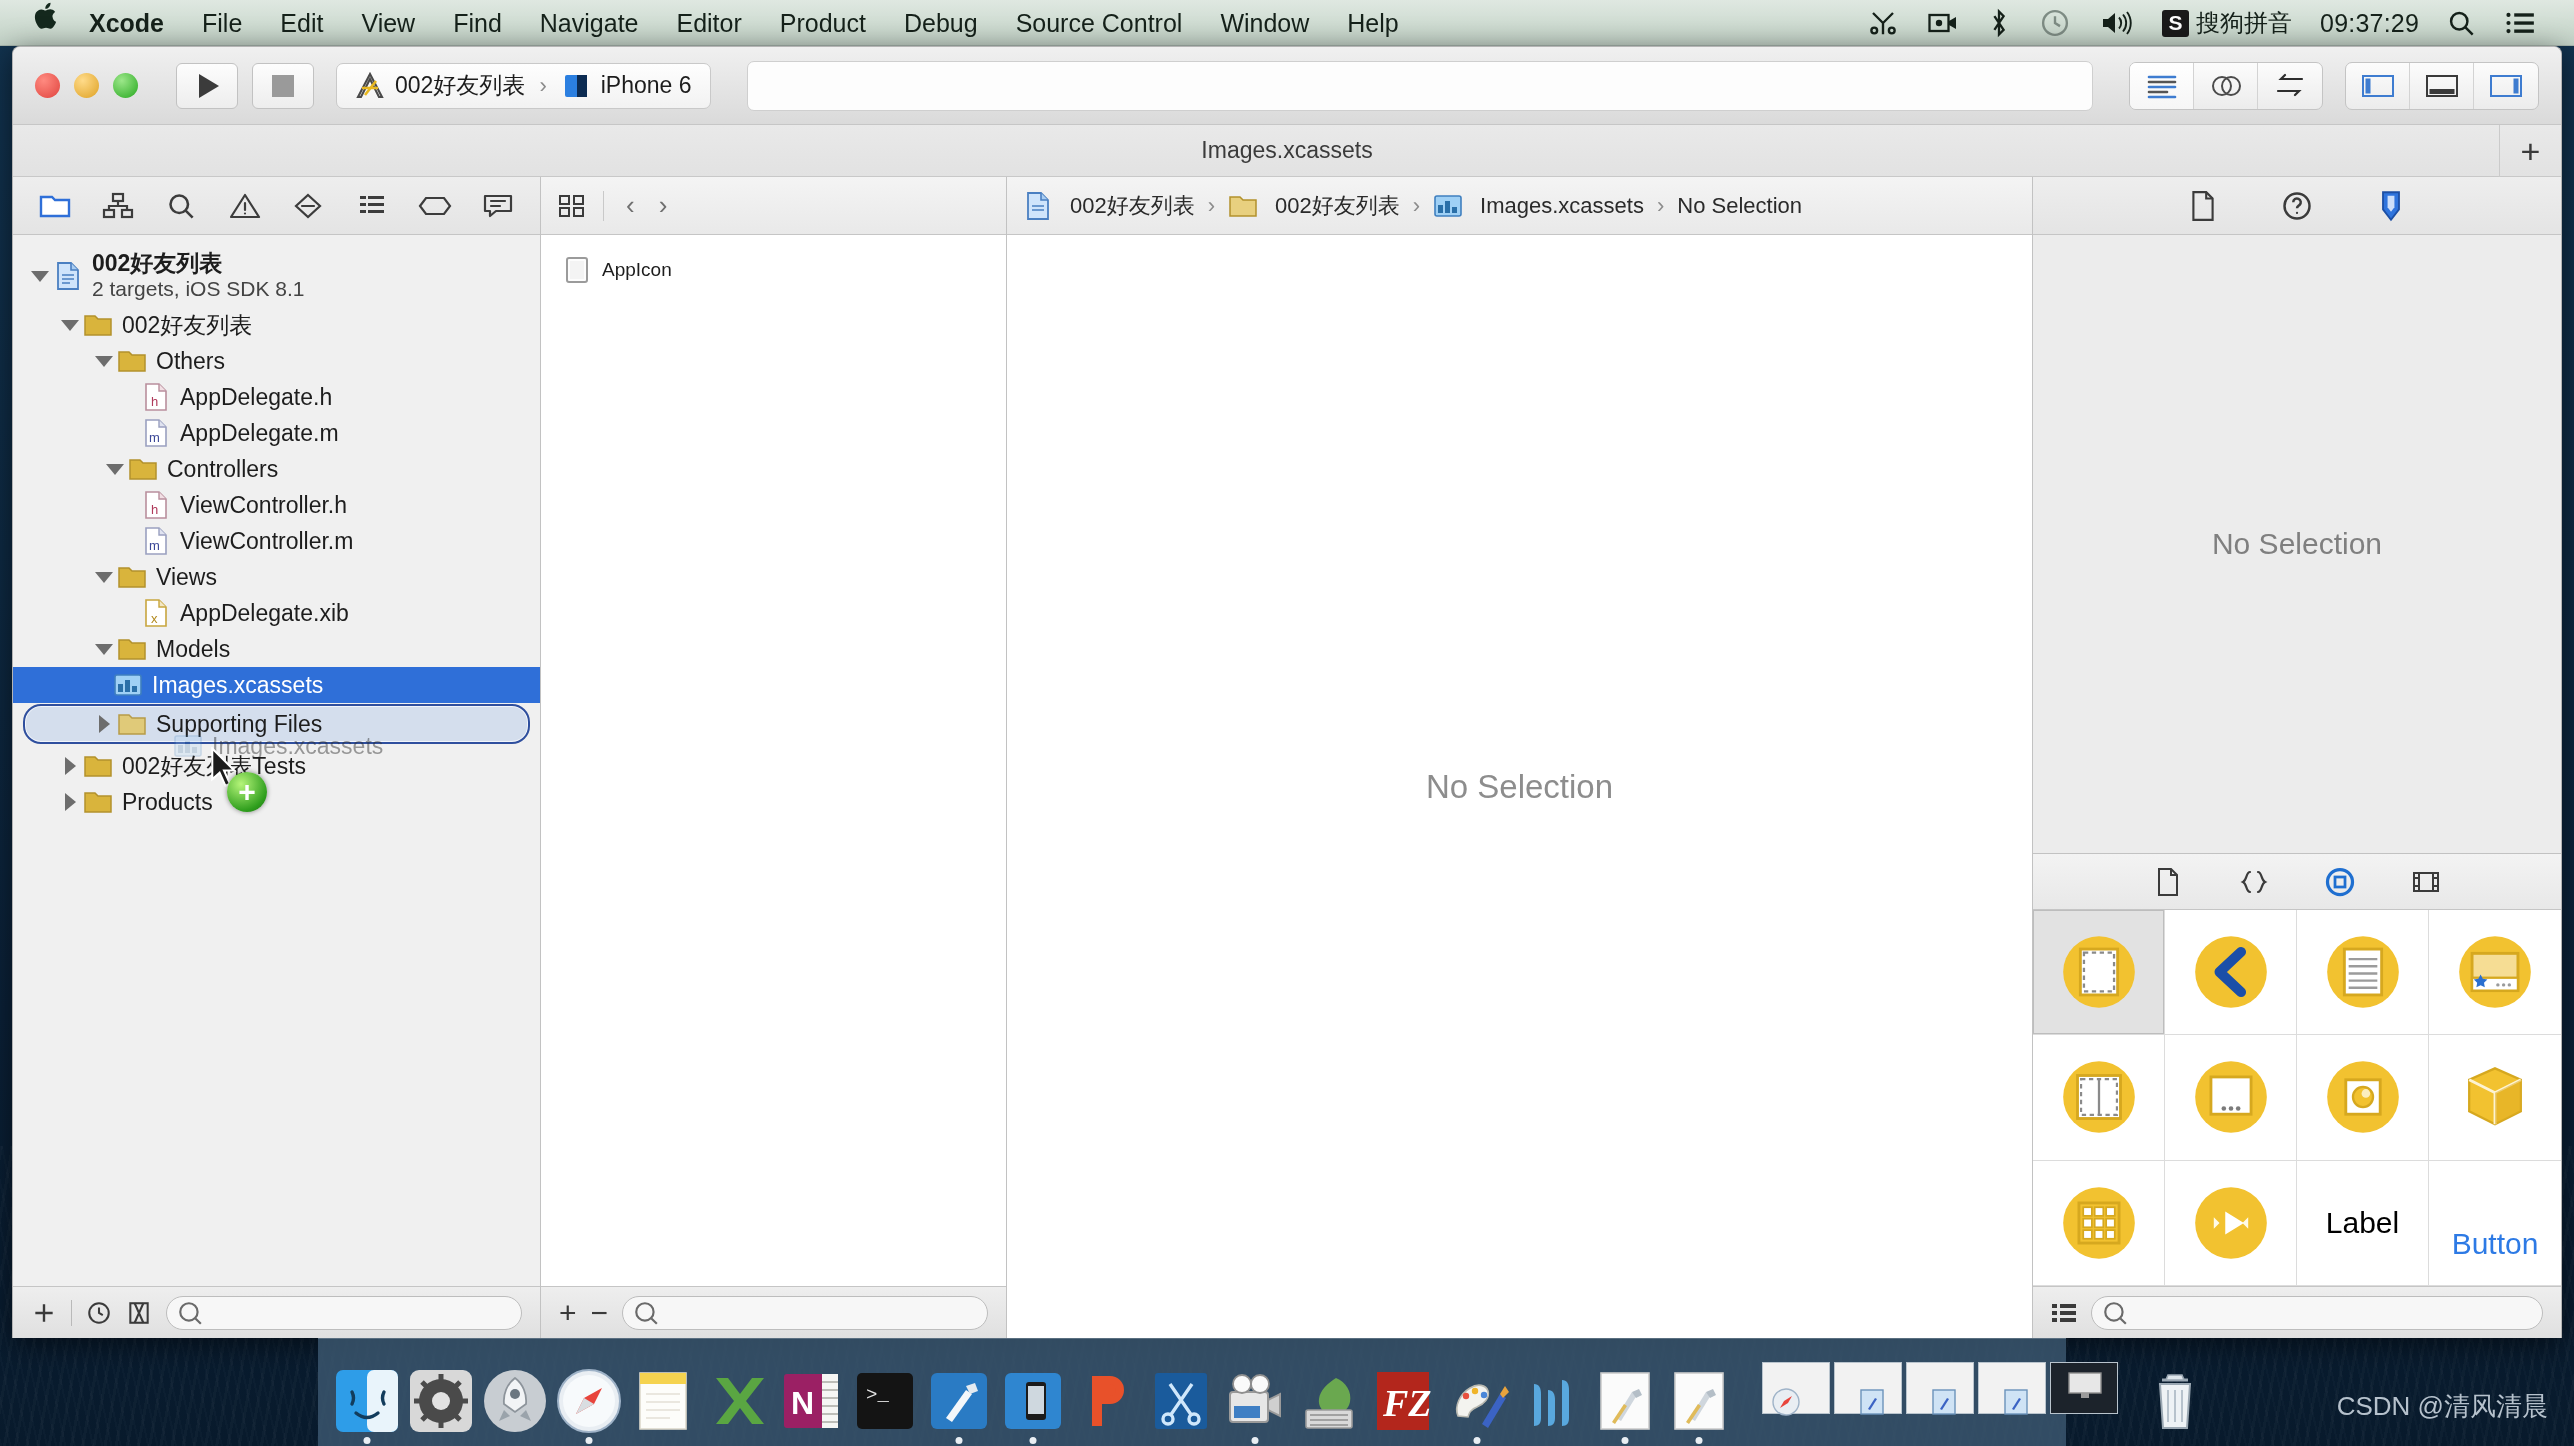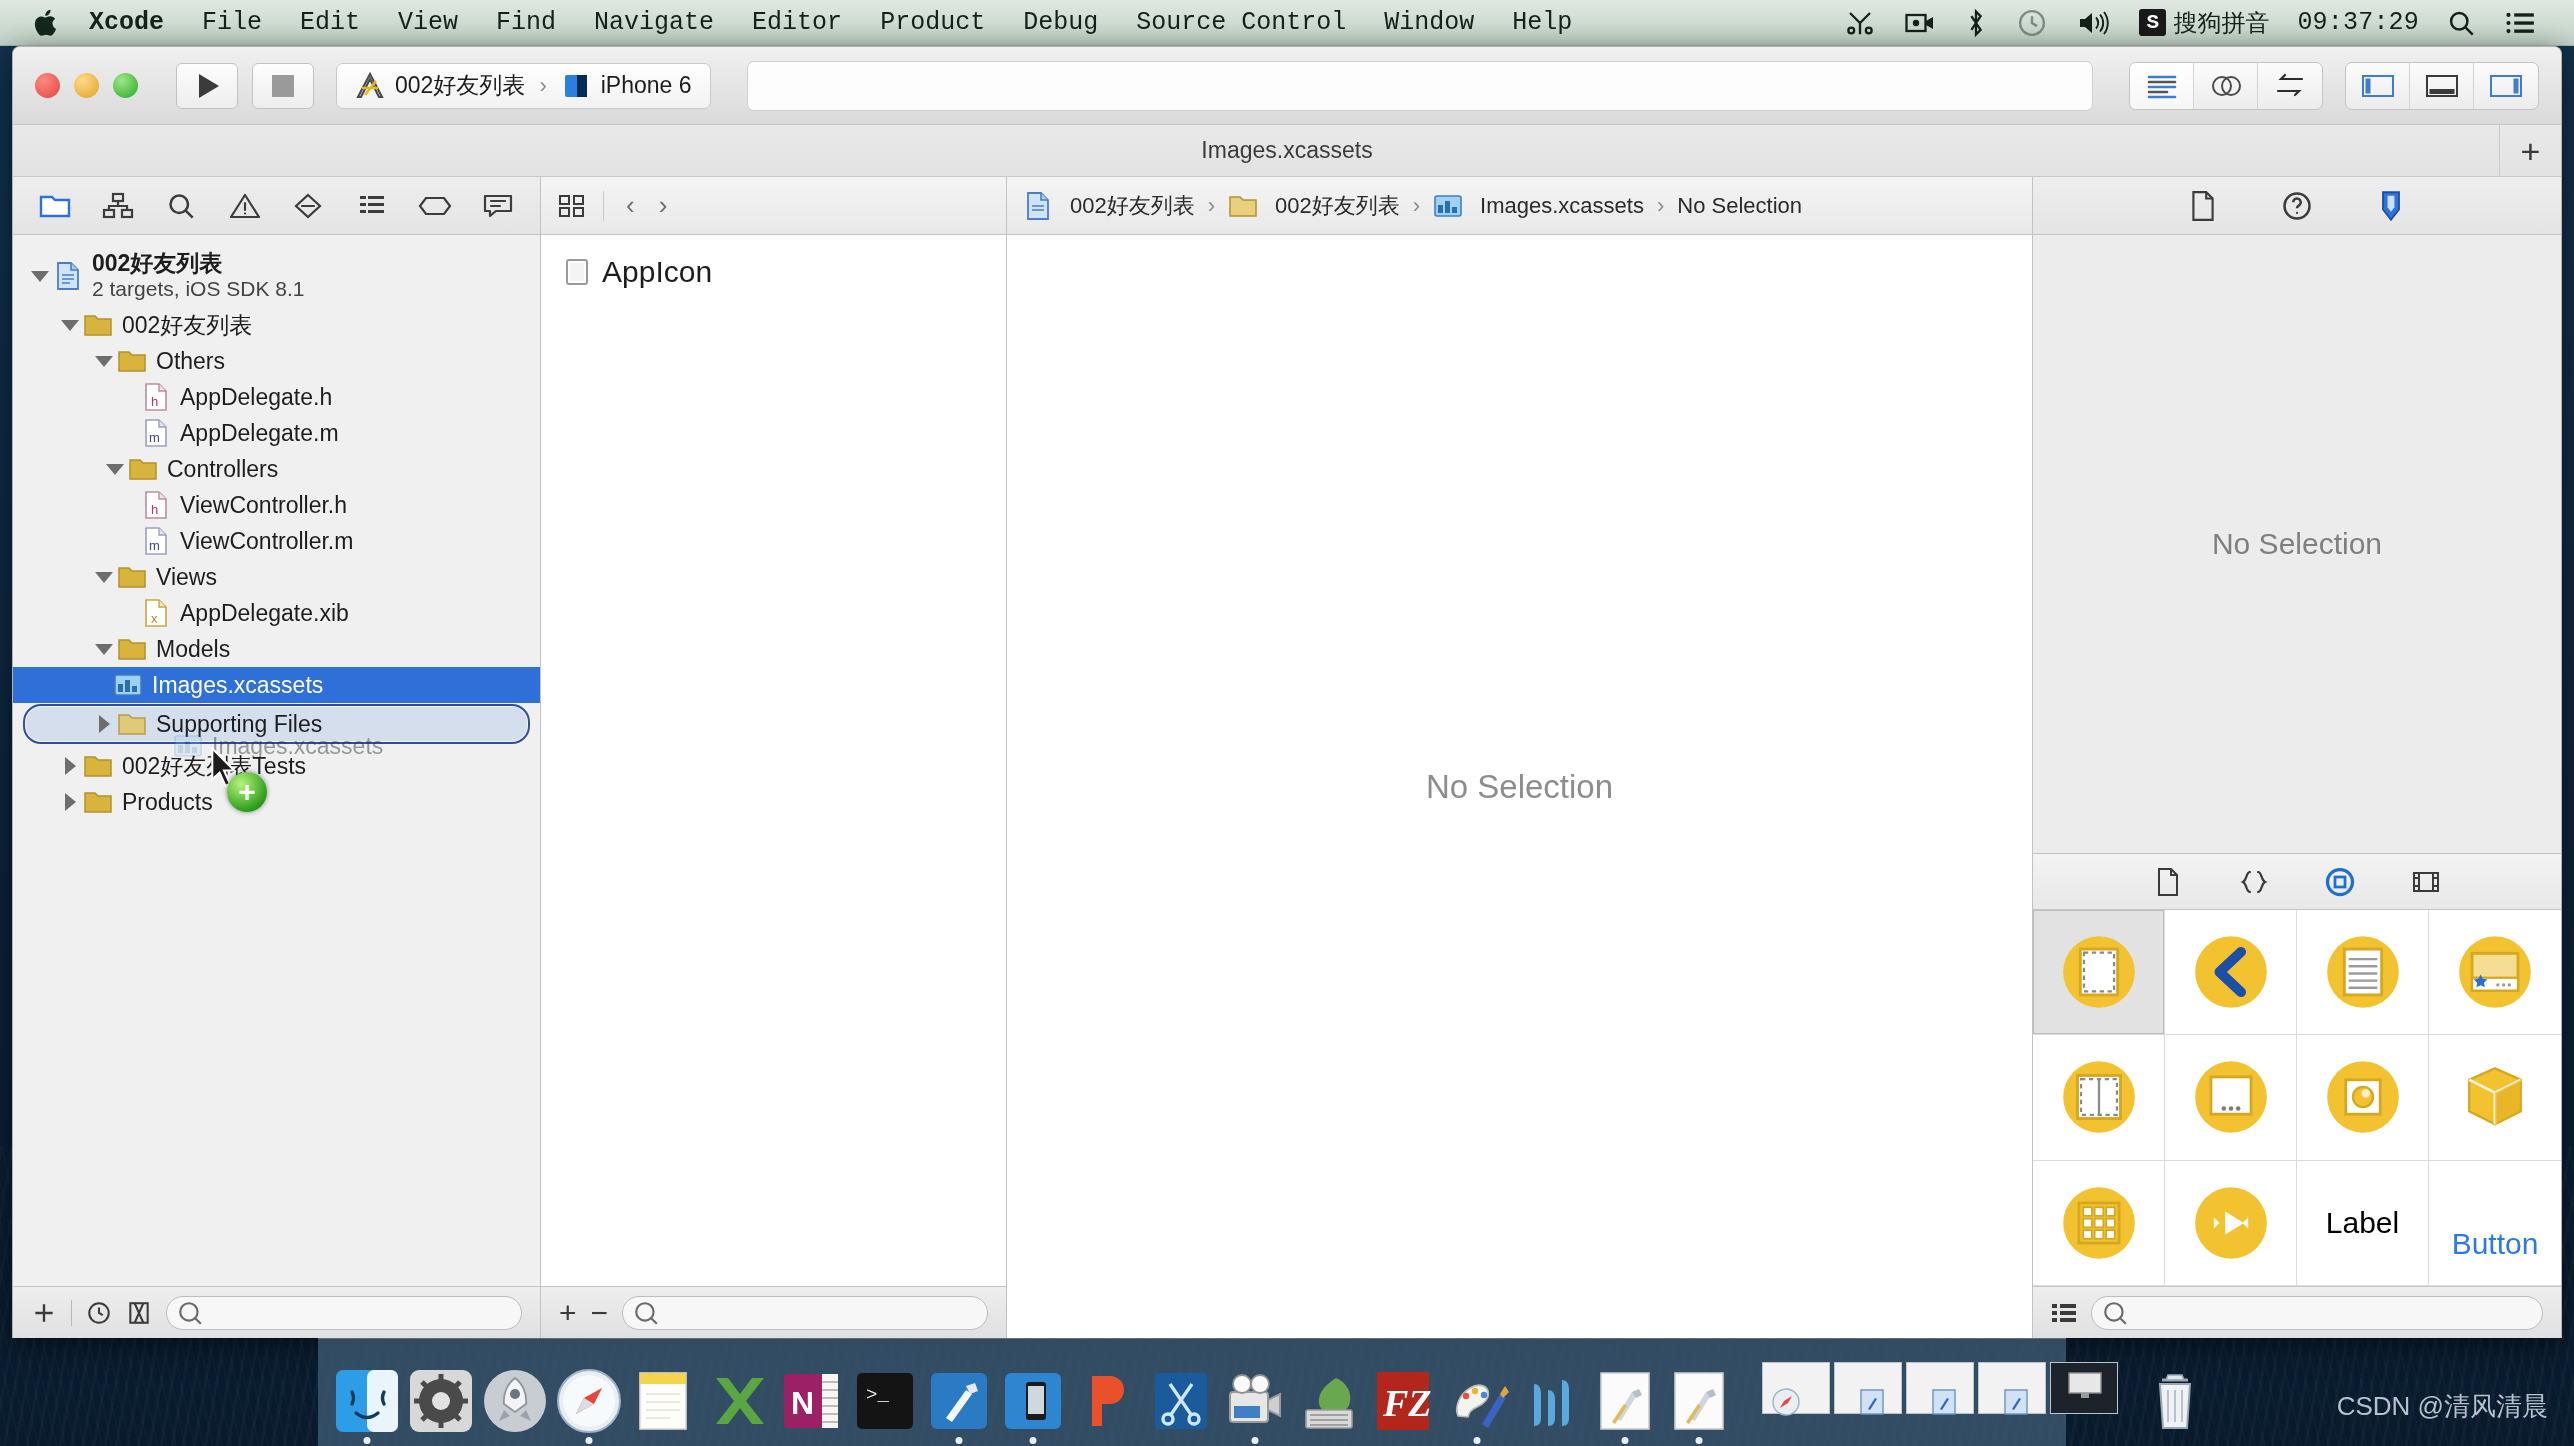--- a/index.html
+++ b/index.html
@@ -22,25 +22,24 @@
     background:
       repeating-linear-gradient(100deg, rgba(255,255,255,.035) 0 3px, rgba(0,0,0,0) 3px 11px),
       repeating-linear-gradient(78deg, rgba(255,255,255,.022) 0 2px, rgba(0,0,0,0) 2px 9px);
     opacity:.8;
   }
 
   
   .menubar {
     position: absolute; top: 0; left: 0; width: 2574px; height: 46px;
     background: linear-gradient(180deg,#dfe8e1 0%, #cfdcd2 55%, #c3d2c7 100%);
-    display: flex; align-items: center;
+    display: flex; align-items: flex-start;
     border-bottom: 1px solid #a9b7ae;
     font-size: 25px; color: #15211a;
     padding-left: 24px;
-    font-family: Liberation Mono, monospace;
   }
   .menu-apple { width: 46px; display:flex; align-items:center; justify-content:center; }
   .menu-apple svg { display:block; }
   .menu-item { padding: 0 19px; line-height: 46px; white-space: nowrap; }
   .menu-item.bold { font-weight: bold; }
   .menu-right { margin-left: auto; display: flex; align-items: center; padding-right: 24px; gap: 0; }
   .mr { display:flex; align-items:center; justify-content:center; padding: 0 15px; height:46px; }
   .mr-time { font-size: 25px; letter-spacing: .2px; padding: 0 13px; }
   .sogou-badge {
     background:#1a1a1a; color:#fff; font-weight:bold; font-size:21px;
@@ -174,21 +173,21 @@
   
   .assetcol { width: 466px; display: flex; flex-direction: column; background: #ffffff; border-right: 1px solid #c2c2c2; }
   .jumpbar {
     height: 58px; background: linear-gradient(180deg,#f4f4f4,#e9e9e9);
     border-bottom: 1px solid #c5c5c5; display: flex; align-items: center; gap: 12px; padding: 0 16px;
     font-size: 22px; color: #2a2a2a;
   }
   .chev { font-size: 26px; color: #707070; padding: 0 6px; }
   .vsep { width: 1px; height: 30px; background: #c9c9c9; margin: 0 4px; }
   .asset-list { flex: 1; background: #fff; padding-top: 14px; }
-  .asset-item { display: flex; align-items: center; font-size: 30px; color: #1d1d1d; padding: 6px 0 6px 22px; }
+  .asset-item { display: flex; align-items: center; font-size: 19px; color: #1d1d1d; padding: 6px 0 6px 22px; }
 
   
   .editor { flex: 1; display: flex; flex-direction: column; background: #fff; border-right: 1px solid #c2c2c2; }
   .editor-crumb {
     height: 58px; background: linear-gradient(180deg,#f4f4f4,#e9e9e9);
     border-bottom: 1px solid #c5c5c5; display: flex; align-items: center; gap: 8px; padding: 0 16px;
     font-size: 22px; color: #2a2a2a;
   }
   .crumb-sep { color: #8c8c8c; font-size: 22px; padding: 0 5px; }
   .editor-area { flex: 1; display: flex; align-items: center; justify-content: center; background: #fff; }

